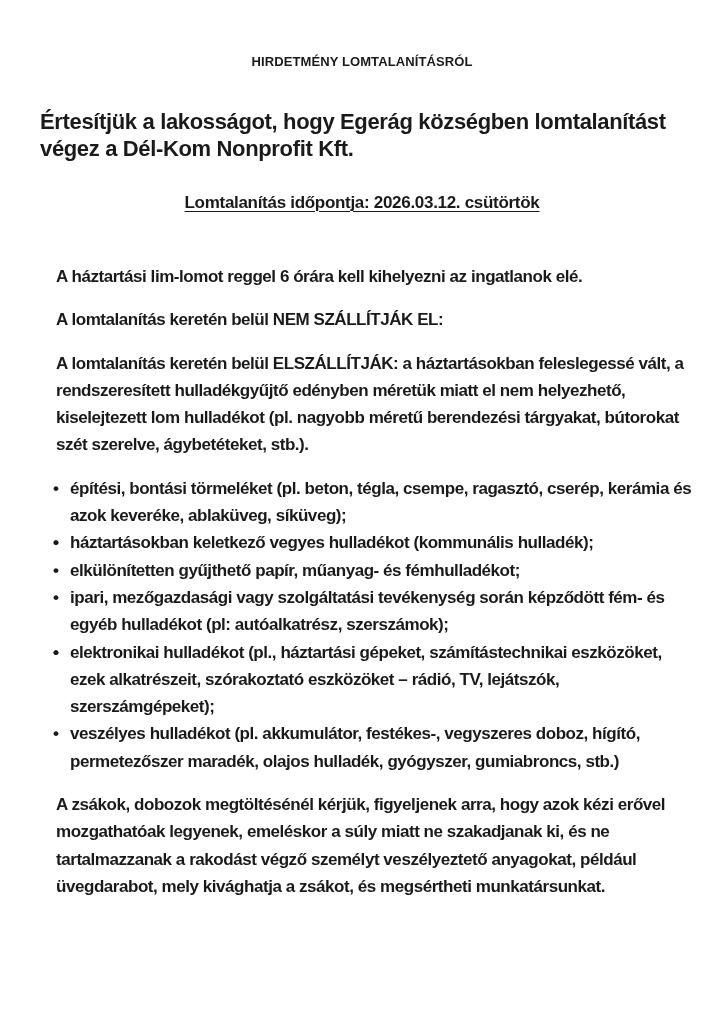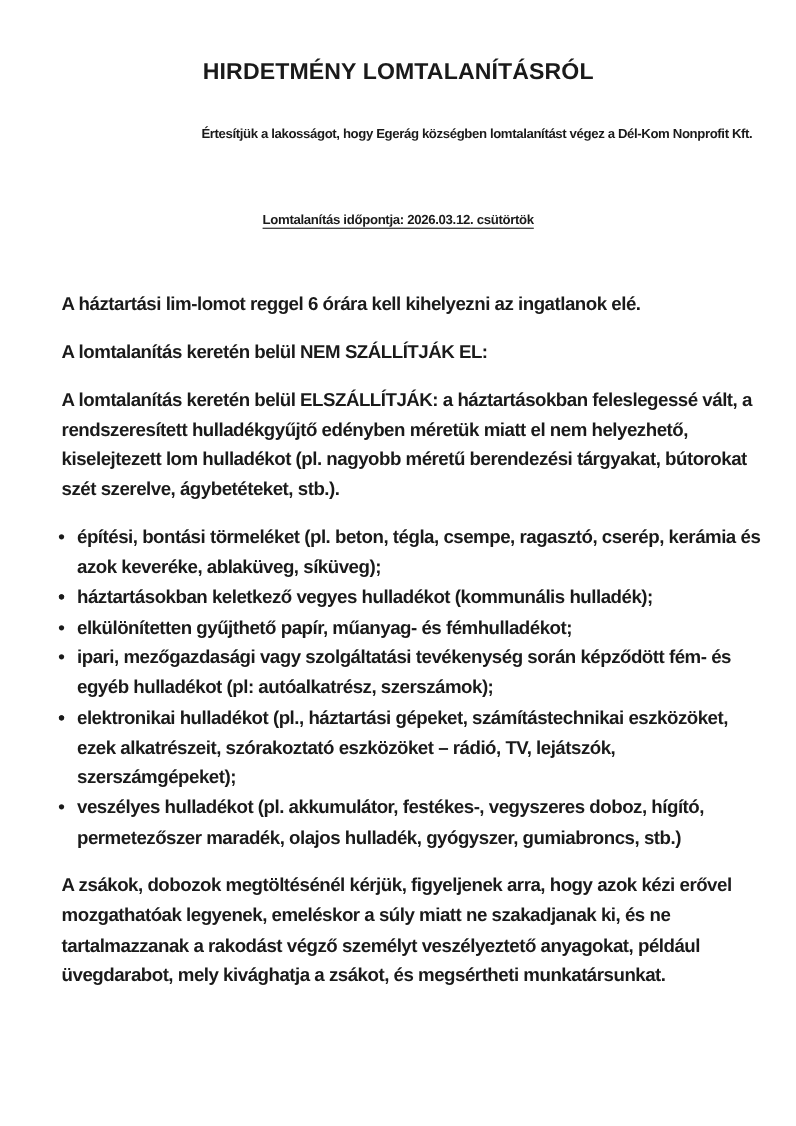--- a/index.html
+++ b/index.html
@@ -5,30 +5,30 @@
     html, body { margin: 0; padding: 0; background: #ffffff; }
     body {
       width: 724px; height: 1024px; overflow: hidden;
       font-family: "Liberation Sans", sans-serif;
       color: #1a1a1a;
       font-weight: bold;
     }
     .page { position: relative; width: 724px; height: 1024px; }
     .title {
       position: absolute; top: 54px; left: 0; width: 724px;
-      text-align: center; font-size: 21px; letter-spacing: 0.1px;
+      text-align: center; font-size: 13px; letter-spacing: 0.1px;
     }
     .intro {
       position: absolute; top: 108px; left: 40px; width: 644px;
-      text-align: right; font-size: 12px; line-height: 27px;
+      text-align: left; font-size: 22px; line-height: 27px;
       letter-spacing: -0.35px;
     }
     .date {
       position: absolute; top: 193px; left: 0; width: 724px;
-      text-align: center; font-size: 12px; letter-spacing: -0.3px;
+      text-align: center; font-size: 17px; letter-spacing: -0.3px;
     }
     .date span { text-decoration: underline; text-underline-offset: 3px; text-decoration-thickness: 1px; }
     .body {
       position: absolute; top: 247px; left: 40px; width: 660px;
       font-size: 17px; line-height: 27.3px; letter-spacing: -0.45px;
     }
     .body p { margin: 16px; }
     .body ul { margin: 0; padding: 0 0 0 30px; list-style: none; }
     .body li { position: relative; }
     .body li .bullet {

